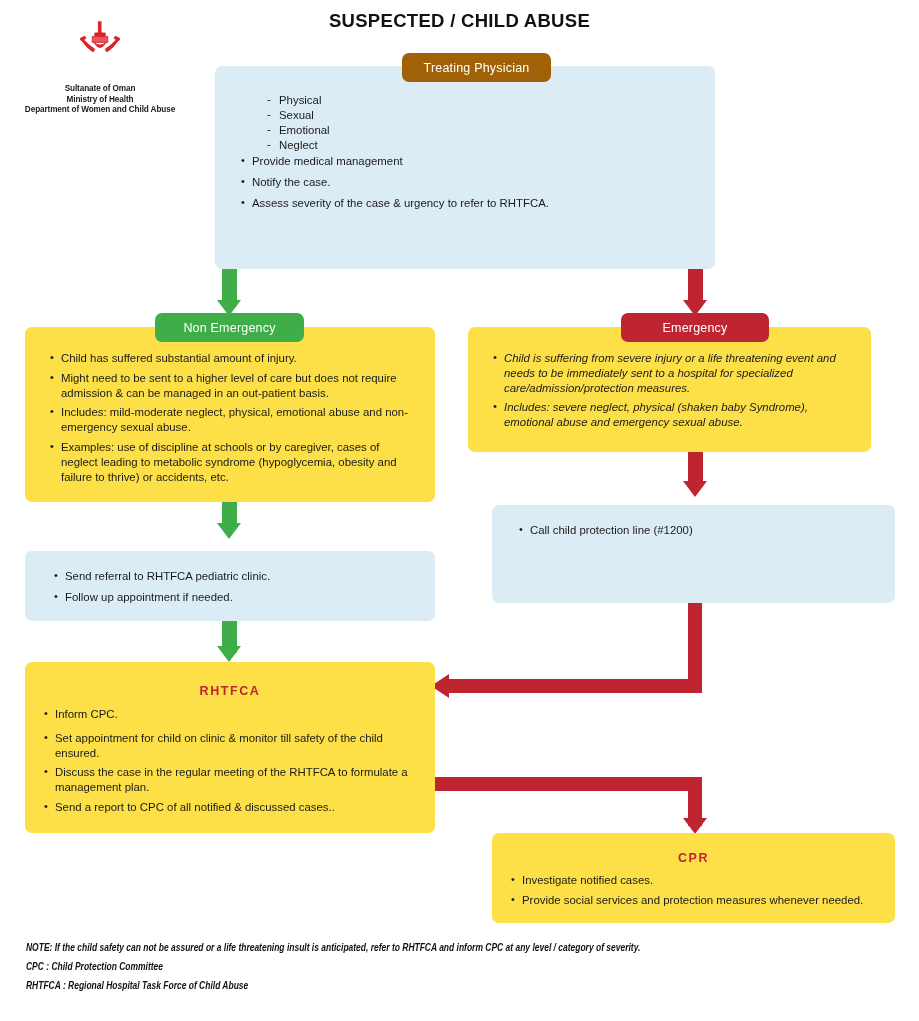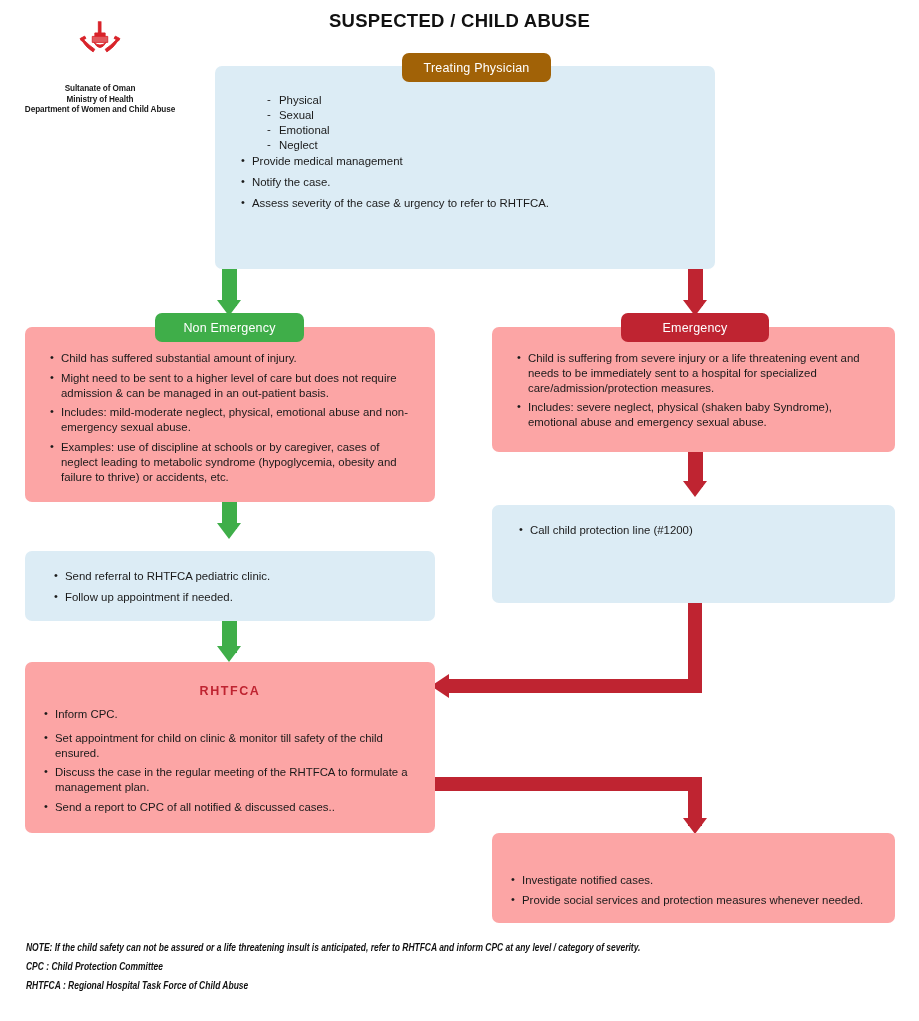--- a/index.html
+++ b/index.html
@@ -22,21 +22,21 @@
 
   
   .page-title{
     position:absolute;left:0;top:10px;width:919px;text-align:center;
     font-size:18.5px;font-weight:bold;letter-spacing:0.3px;color:#111;
   }
 
   
   .box{position:absolute;box-sizing:border-box;border-radius:7px;}
   .box.blue{background:#dcecf5;}
-  .box.gray{background:#fca5a5;}
+  .box.gray{background:#fde047;}
 
   .pill{
     position:absolute;box-sizing:border-box;border-radius:7px;
     display:flex;align-items:center;justify-content:center;
     color:#ffffff;font-size:12.5px;letter-spacing:0.2px;
   }
   .pill.blue{background:#a16207;}
   .pill.green{background:#3fae49;}
   .pill.red{background:#bf2431;}
 
@@ -132,21 +132,21 @@
       <ul class="bl">
         <li style="margin-bottom:5px;">Child has suffered substantial amount of injury.</li>
         <li style="margin-bottom:5px;">Might need to be sent to a higher level of care but does not require admission &amp; can be managed in an out-patient basis.</li>
         <li style="margin-bottom:5px;">Includes: mild-moderate neglect, physical, emotional abuse and non-emergency sexual abuse.</li>
         <li>Examples: use of discipline at schools or by caregiver, cases of neglect leading to metabolic syndrome (hypoglycemia, obesity and failure to thrive) or accidents, etc.</li>
       </ul>
     </div>
   </div>
   <div class="pill green" style="left:155px;top:313px;width:149px;height:29px;">Non Emergency</div>
 
-  <div class="box gray" style="left:492px;top:327px;width:403px;height:125px;">
+  <div class="box gray" style="left:468px;top:327px;width:403px;height:125px;font-style:italic;">
     <div class="body-pad" style="padding:24px 16px 0 24px;">
       <ul class="bl">
         <li style="margin-bottom:5px;">Child is suffering from severe injury or a life threatening event and needs to be immediately sent to a hospital for specialized care/admission/protection measures.</li>
         <li>Includes: severe neglect, physical (shaken baby Syndrome), emotional abuse and emergency sexual abuse.</li>
       </ul>
     </div>
   </div>
   <div class="pill red" style="left:621px;top:313px;width:148px;height:29px;">Emergency</div>
 
   <div class="vline" style="left:222px;top:502px;width:15px;height:27px;background:#3fae49;"></div>
@@ -189,20 +189,21 @@
         <li>Send a report to CPC of all notified &amp; discussed cases..</li>
       </ul>
     </div>
   </div>
 
   <div class="hline" style="left:435px;top:777px;width:267px;height:14px;background:#bf2431;"></div>
   <div class="vline" style="left:688px;top:777px;width:14px;height:49px;background:#bf2431;"></div>
   <div class="arrow-down" style="left:683px;top:818px;border-top:16px solid #bf2431;"></div>
 
   <div class="box gray" style="left:492px;top:833px;width:403px;height:90px;">
+    <div class="hdr" style="top:18px;">CPR</div>
     <div class="body-pad" style="padding:40px 18px 0 18px;">
       <ul class="bl">
         <li style="margin-bottom:5px;">Investigate notified cases.</li>
         <li>Provide social services and protection measures whenever needed.</li>
       </ul>
     </div>
   </div>
 
   <div class="footer">
     <div>NOTE: If the child safety can not be assured or a life threatening insult is anticipated, refer to RHTFCA and inform CPC at any level / category of severity.</div>

